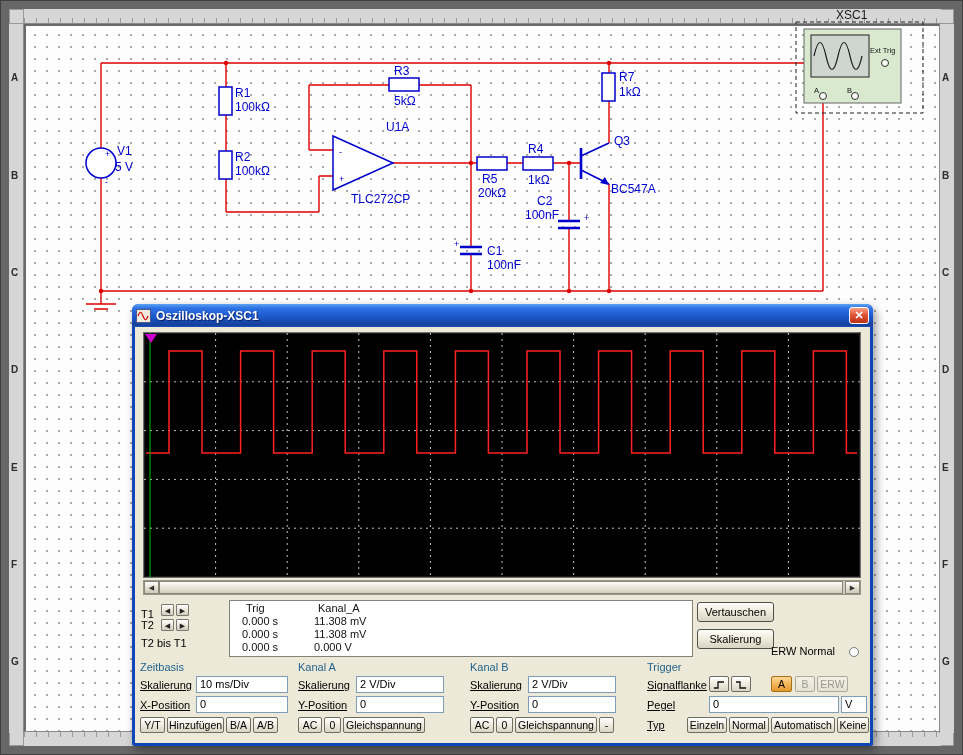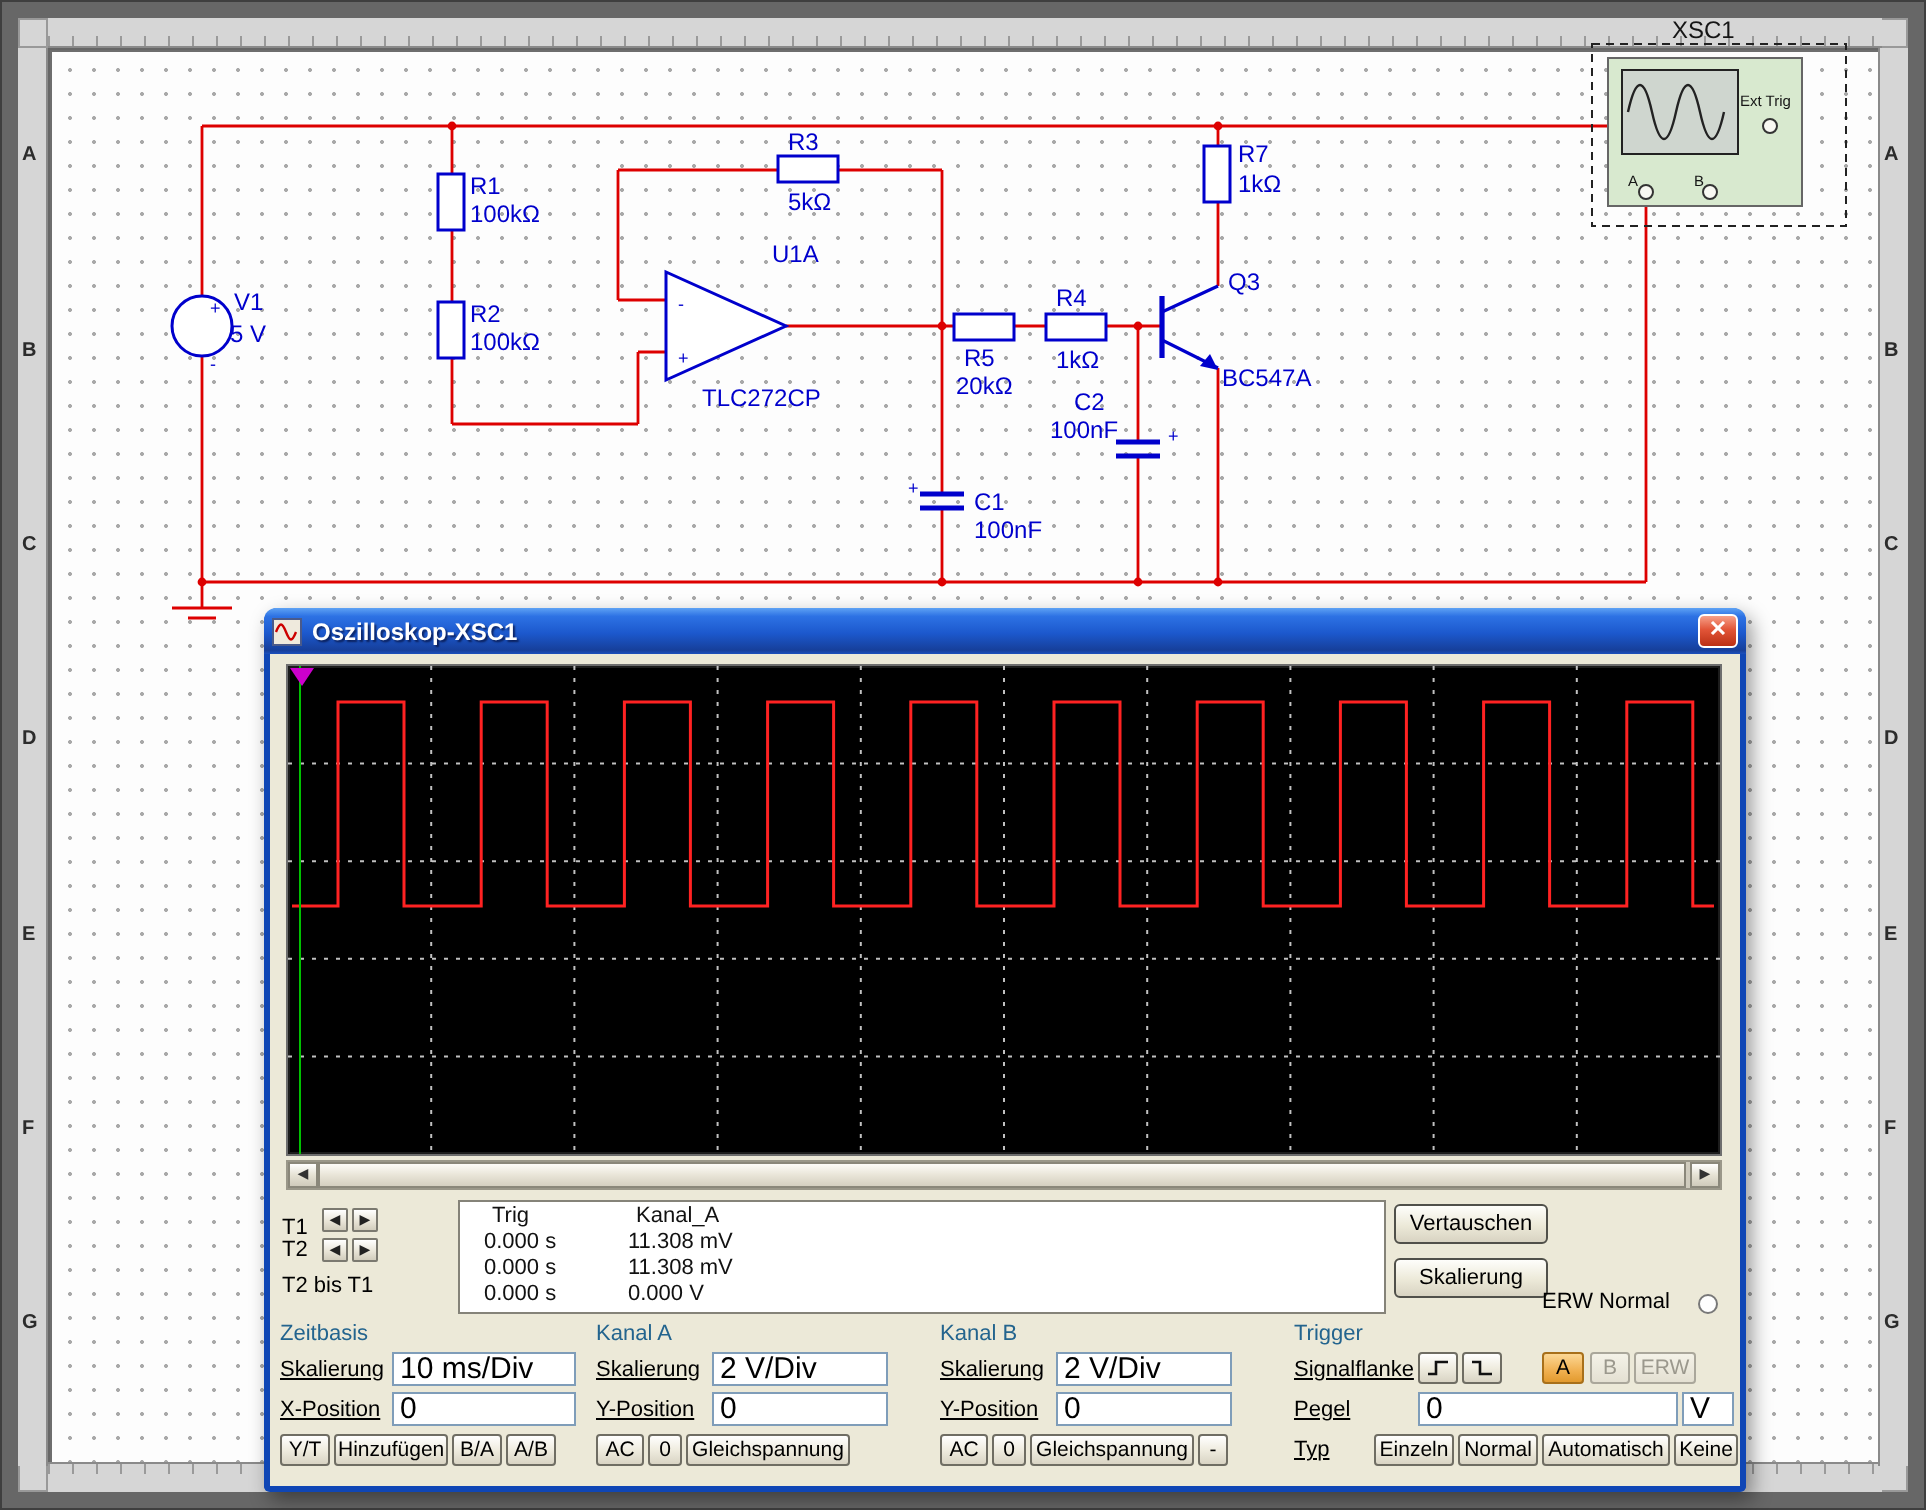--- a/index.html
+++ b/index.html
@@ -62,21 +62,21 @@
   .mrow{display:grid;grid-template-columns:72px 96px 1fr;}
   .mrow span{padding-left:12px;line-height:13px;}
   .mhead span{padding-left:16px;line-height:14px;}
   .cmdbtn{position:absolute;width:77px;height:20px;font-size:11px;text-align:center;line-height:18px;color:#000;
     background:linear-gradient(180deg,#fefefb,#ece9d8 55%,#d8d3c2);border:1px solid #50504a;border-radius:3px;}
   #erw-circle{position:absolute;left:714px;top:343px;width:10px;height:10px;border-radius:50%;background:#fefefe;border:1px solid #787878;}
   
   .grp{position:absolute;top:357px;height:74px;}
   .grp .gt{position:absolute;left:2px;top:0;font-size:11px;color:#23648e;}
   .lab{position:absolute;font-size:11px;color:#000;white-space:nowrap;text-decoration:underline;}
-  .tbox{position:absolute;height:17px;background:#fff;border:1px solid #7f9db9;font-size:15px;line-height:15px;padding:0 3px;color:#000;white-space:nowrap;overflow:hidden;}
+  .tbox{position:absolute;height:17px;background:#fff;border:1px solid #7f9db9;font-size:11px;line-height:15px;padding:0 3px;color:#000;white-space:nowrap;overflow:hidden;}
   .gbtn{position:absolute;height:16px;font-size:10.5px;text-align:center;line-height:14px;color:#000;white-space:nowrap;overflow:hidden;
     background:linear-gradient(180deg,#ffffff,#efecdf 50%,#d9d4c4);border:1px solid #6f6d63;border-radius:2px;padding:0 1px;}
   .gbtn.active{background:linear-gradient(180deg,#fcd794,#f0b050 60%,#e29a2e);border:1px solid #a8701a;}
   .gbtn.dis{color:#9b988d;border-color:#aaa79b;background:linear-gradient(180deg,#f4f2e8,#e4e0d2);}
   .edgesvg{display:inline-block;vertical-align:middle;}
 </style>
 </head>
 <body>
 
 <div id="app">

